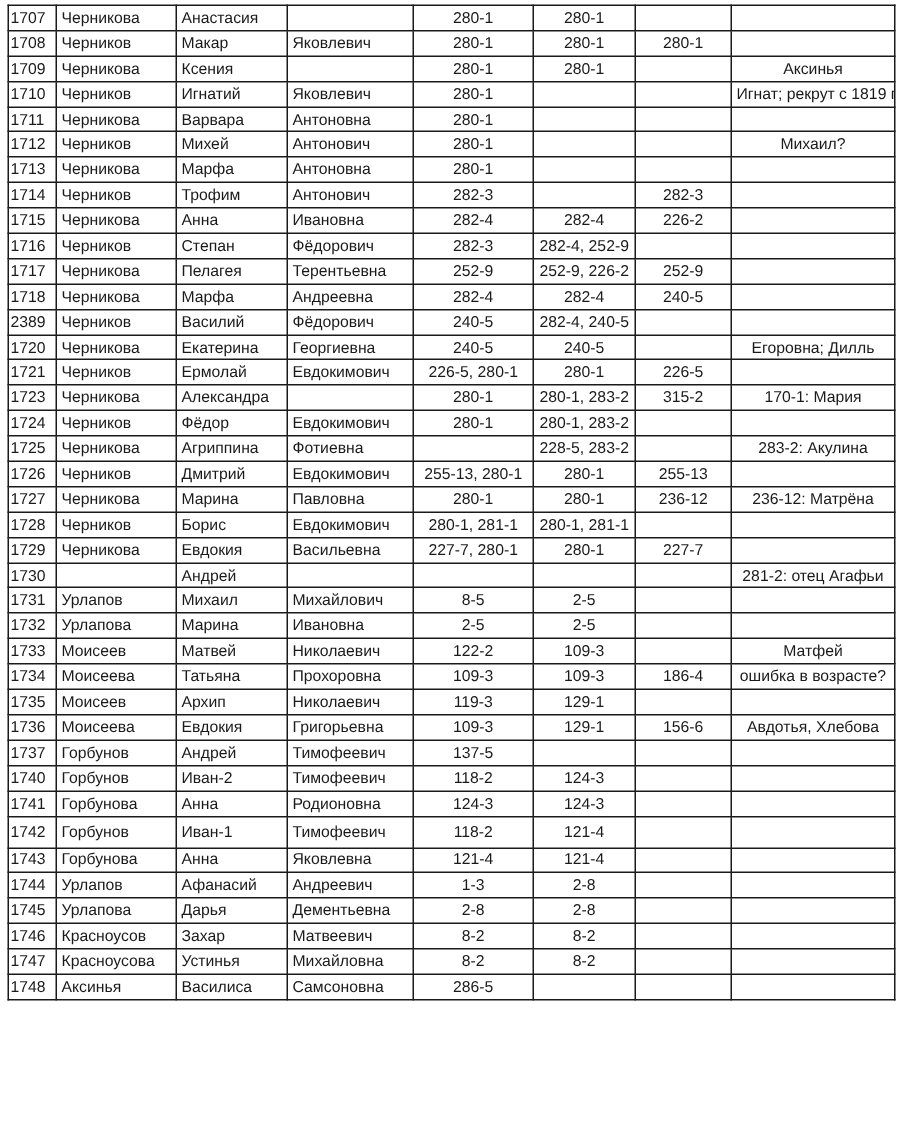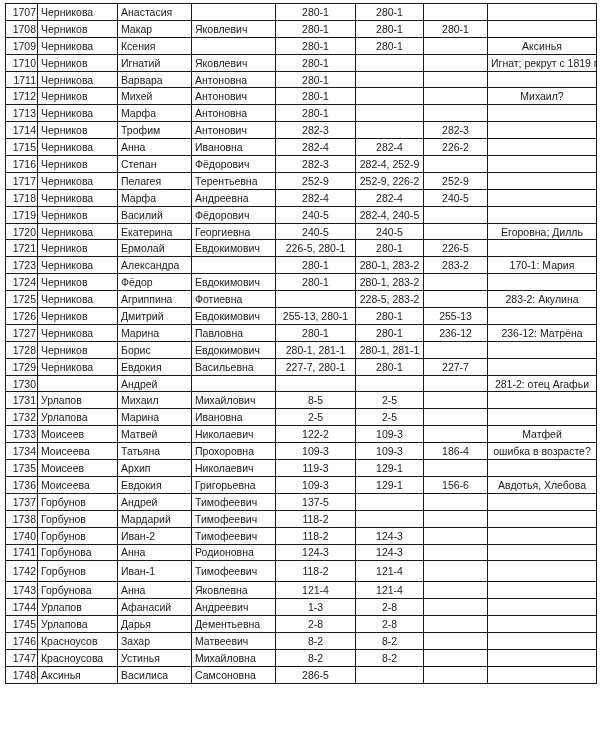--- a/index.html
+++ b/index.html
@@ -13,21 +13,21 @@
     width:591px;
   }
   td {
     border:1.6px solid #1a1a1a;
     height:15.9px;
     padding:0 3px;
     white-space:nowrap;
     overflow:hidden;
     line-height:14px;
   }
-  td.num { text-align:right; padding:0 1px; }
+  td.num { text-align:left; padding:0 1px; }
   td.c { text-align:center; }
   tr.tall td { height:20px; }
 </style>
 </head>
 <body>
 
 <table>
   <colgroup>
     <col style="width:32px">
     <col style="width:80px">
@@ -153,21 +153,21 @@
         <td class="num">1718</td>
         <td>Черникова</td>
         <td>Марфа</td>
         <td>Андреевна</td>
         <td class="c">282-4</td>
         <td class="c">282-4</td>
         <td class="c">240-5</td>
         <td class="c"></td>
       </tr>
       <tr>
-        <td class="num">1719</td>
+        <td class="num">2389</td>
         <td>Черников</td>
         <td>Василий</td>
         <td>Фёдорович</td>
         <td class="c">240-5</td>
         <td class="c">282-4, 240-5</td>
         <td class="c"></td>
         <td class="c"></td>
       </tr>
       <tr>
         <td class="num">1720</td>
@@ -189,21 +189,21 @@
         <td class="c">226-5</td>
         <td class="c"></td>
       </tr>
       <tr>
         <td class="num">1723</td>
         <td>Черникова</td>
         <td>Александра</td>
         <td></td>
         <td class="c">280-1</td>
         <td class="c">280-1, 283-2</td>
-        <td class="c">283-2</td>
+        <td class="c">315-2</td>
         <td class="c">170-1: Мария</td>
       </tr>
       <tr>
         <td class="num">1724</td>
         <td>Черников</td>
         <td>Фёдор</td>
         <td>Евдокимович</td>
         <td class="c">280-1</td>
         <td class="c">280-1, 283-2</td>
         <td class="c"></td>
@@ -333,30 +333,20 @@
         <td class="num">1737</td>
         <td>Горбунов</td>
         <td>Андрей</td>
         <td>Тимофеевич</td>
         <td class="c">137-5</td>
         <td class="c"></td>
         <td class="c"></td>
         <td class="c"></td>
       </tr>
       <tr>
-        <td class="num">1738</td>
-        <td>Горбунов</td>
-        <td>Мардарий</td>
-        <td>Тимофеевич</td>
-        <td class="c">118-2</td>
-        <td class="c"></td>
-        <td class="c"></td>
-        <td class="c"></td>
-      </tr>
-      <tr>
         <td class="num">1740</td>
         <td>Горбунов</td>
         <td>Иван-2</td>
         <td>Тимофеевич</td>
         <td class="c">118-2</td>
         <td class="c">124-3</td>
         <td class="c"></td>
         <td class="c"></td>
       </tr>
       <tr>

